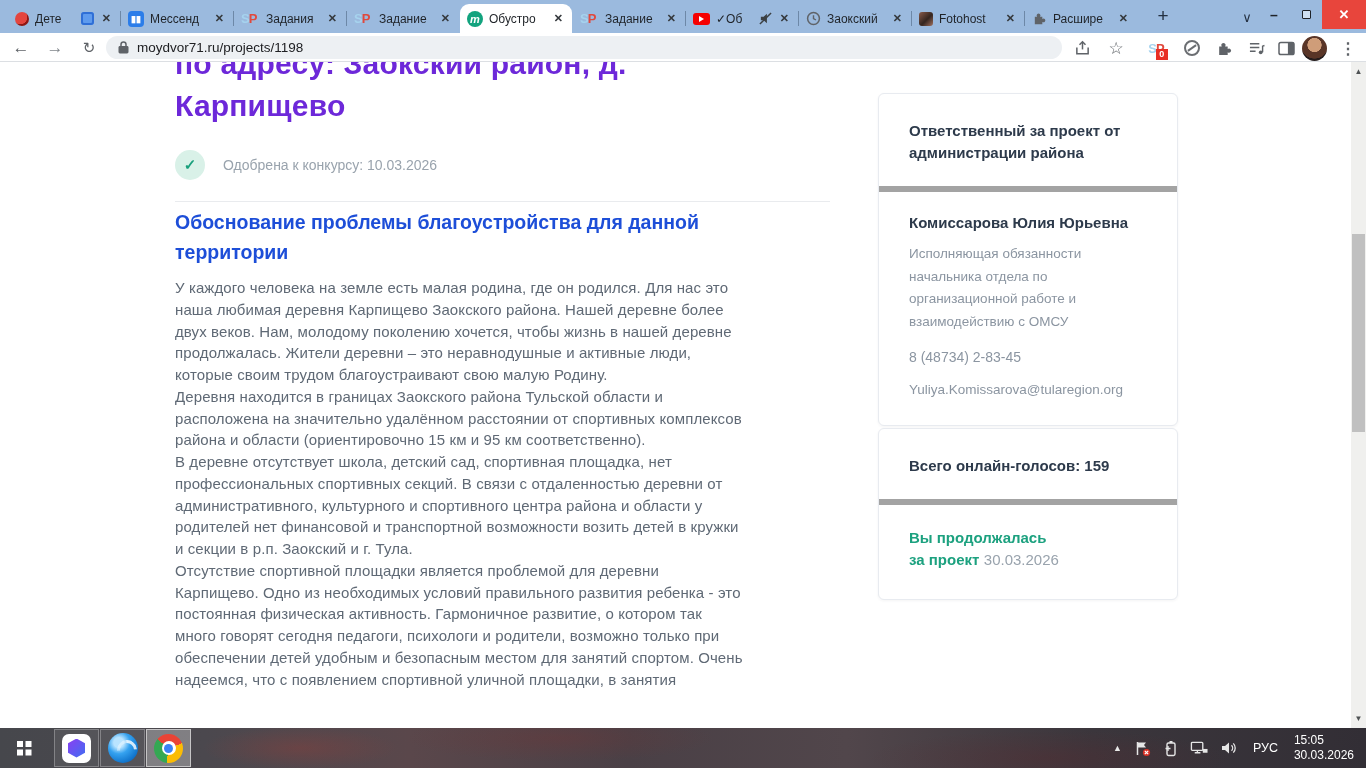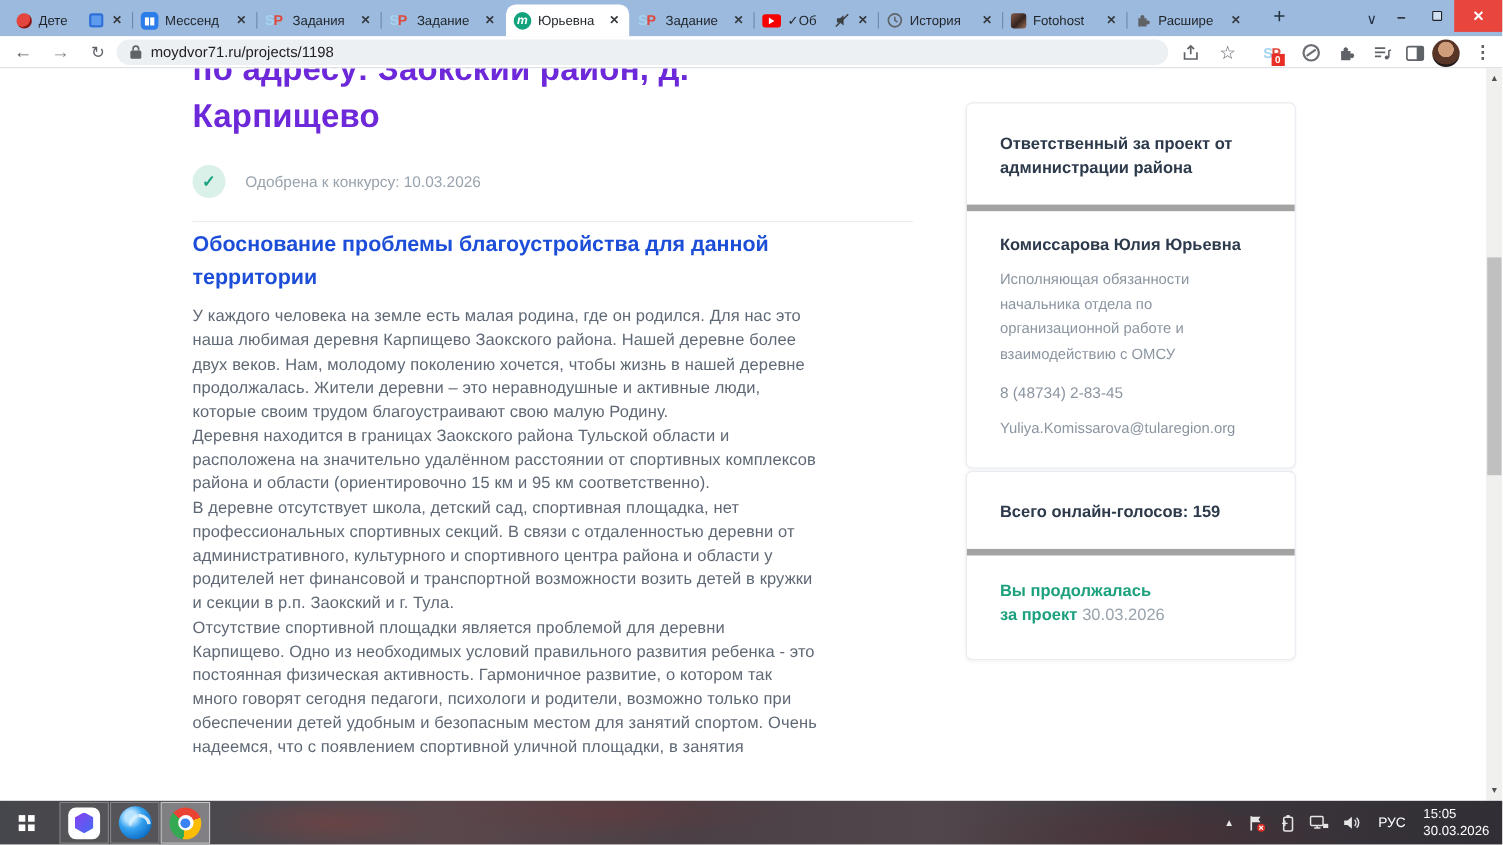--- a/index.html
+++ b/index.html
@@ -150,21 +150,21 @@
     </div>
     <div class="tab" style="left:347px">
       <span class="tico ico-sp"><span class="s">S</span><span class="p">P</span></span>
       <span class="tlabel">Задание</span>
       <span class="tclose">✕</span>
     </div>
     <div class="tab active nosep" style="left:460px">
       <span class="tico ico-m">
           <span>m</span>
         </span>
-      <span class="tlabel">Юрьевна</span>
+      <span class="tlabel">Обустро</span>
       <span class="tclose">✕</span>
     </div>
     <div class="tab nosep" style="left:573px">
       <span class="tico ico-sp"><span class="s">S</span><span class="p">P</span></span>
       <span class="tlabel">Задание</span>
       <span class="tclose">✕</span>
     </div>
     <div class="tab" style="left:686px">
       <span class="tico ico-yt"></span>
       <span class="tlabel">✓Об</span>
@@ -176,21 +176,21 @@
       </span>
       <span class="tclose">✕</span>
     </div>
     <div class="tab" style="left:799px">
       <span class="svg-wrap tico">
         <svg class="tico-svg" width="15" height="15" viewBox="0 0 16 16">
             <circle cx="8" cy="8" r="6.3" fill="none" stroke="#5f6368" stroke-width="1.6"></circle>
             <path d="M8 4.5V8l2.6 1.6" fill="none" stroke="#5f6368" stroke-width="1.5"></path>
           </svg>
       </span>
-      <span class="tlabel">История</span>
+      <span class="tlabel">Заокский</span>
       <span class="tclose">✕</span>
     </div>
     <div class="tab" style="left:912px">
       <span class="tico ico-photo"></span>
       <span class="tlabel">Fotohost</span>
       <span class="tclose">✕</span>
     </div>
     <div class="tab" style="left:1025px">
       <span class="svg-wrap tico">
         <svg class="tico-svg" width="15" height="15" viewBox="0 0 16 16" fill="#5f6368">

